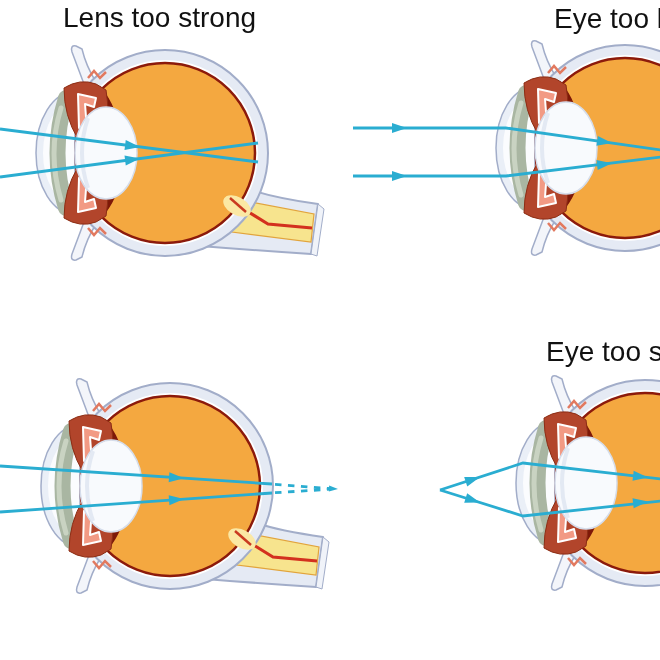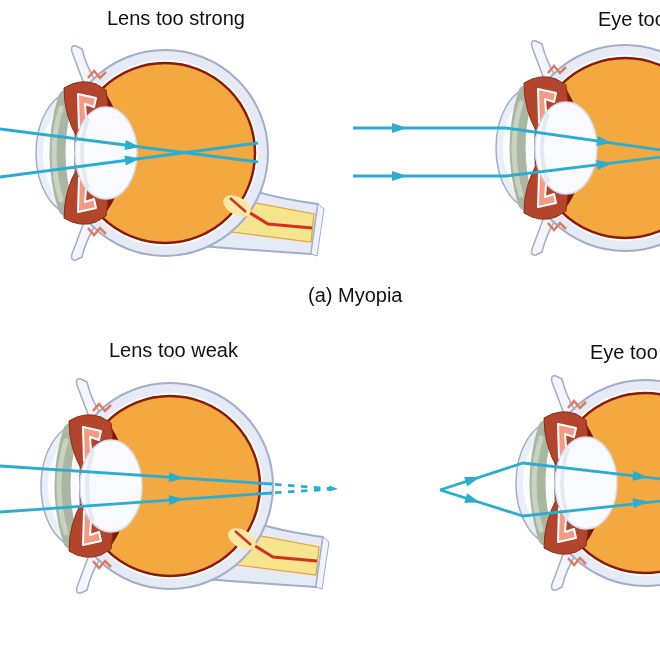--- a/index.html
+++ b/index.html
@@ -1,19 +1,19 @@
 <!DOCTYPE html>
 <html><head>
 <meta charset="utf-8">
 <style>
   html,body{margin:0;padding:0;background:#ffffff;}
   .stage{position:relative;width:660px;height:660px;overflow:hidden;background:#ffffff;
          font-family:"Liberation Sans",sans-serif;}
   .stage svg{position:absolute;left:0;top:0;}
-  .lbl{position:absolute;font-size:20px;line-height:30px;color:#111;white-space:nowrap;margin-left:44px;}
+  .lbl{position:absolute;font-size:28px;line-height:30px;color:#111;white-space:nowrap;}
 </style>
 </head>
 <body>
 
 <div class="stage">
 
 <svg width="660" height="660" viewBox="0 0 660 660">
   <defs>
     <g id="eyeball">
 
@@ -97,17 +97,15 @@
     <path d="M 440,490 L 523,516 L 661,501"></path>
   </g>
   <use href="#arrowhead" transform="translate(480,477) rotate(-18)"></use>
   <use href="#arrowhead" transform="translate(480,502.5) rotate(17.4)"></use>
   <use href="#arrowhead" transform="translate(648,477.4) rotate(6.6)"></use>
   <use href="#arrowhead" transform="translate(648,501.6) rotate(-6.6)"></use>
 </svg>
 
 <div class="lbl" style="left:63px;top:3px">Lens too strong</div>
 <div class="lbl" style="left:554px;top:4px">Eye too long</div>
-<div class="lbl" style="left:264px;top:280px">(a) Myopia</div>
-<div class="lbl" style="left:65px;top:335px">Lens too weak</div>
 <div class="lbl" style="left:546px;top:337px">Eye too short</div>
 
 </div>
 
 </body></html>

